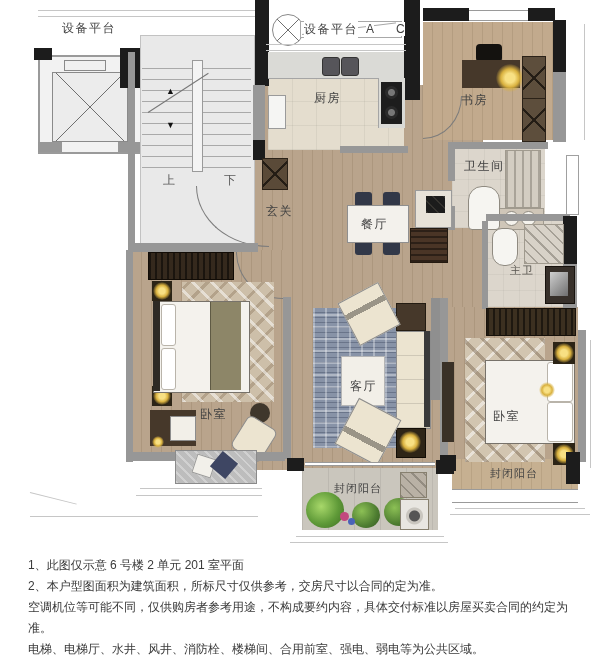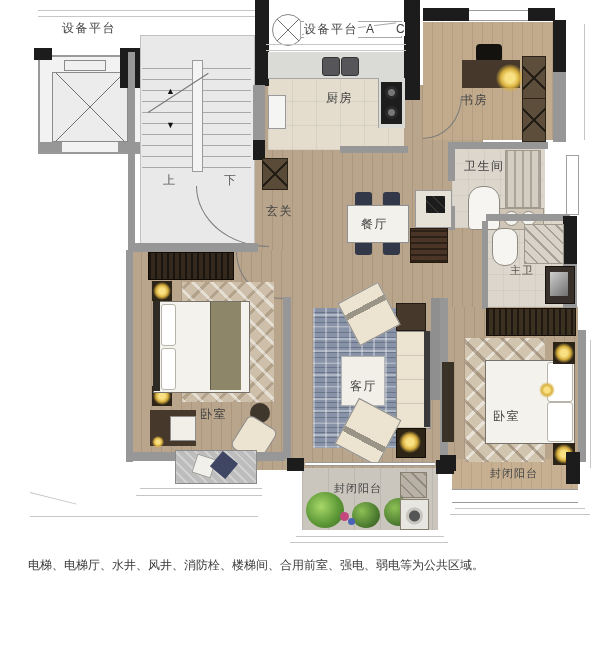--- a/index.html
+++ b/index.html
@@ -102,21 +102,21 @@
   <div class="a ln" style="left:266px;top:50px;width:140px;height:1px;"></div>
 
   <div class="a" style="left:268px;top:52px;width:136px;height:26px;background:#dadad6;border-bottom:1px solid #a5a5a5;"></div>
   <div class="a" style="left:322px;top:57px;width:16px;height:17px;background:#56555a;border-radius:3px;border:1px solid #333;"></div>
   <div class="a" style="left:341px;top:57px;width:16px;height:17px;background:#56555a;border-radius:3px;border:1px solid #333;"></div>
   <div class="a" style="left:378px;top:78px;width:26px;height:50px;background:#dadad6;border-left:1px solid #a5a5a5;"></div>
   <div class="a" style="left:381px;top:82px;width:21px;height:42px;background:#1d1d1d;"></div>
   <div class="a" style="left:385px;top:86px;width:13px;height:13px;border-radius:50%;background:radial-gradient(circle,#777 0 3px,#2a2a2a 4px);"></div>
   <div class="a" style="left:385px;top:106px;width:13px;height:13px;border-radius:50%;background:radial-gradient(circle,#777 0 3px,#2a2a2a 4px);"></div>
   <div class="a" style="left:268px;top:95px;width:16px;height:32px;background:#f5f5f3;border:1px solid #9a9a9a;"></div>
-  <span class="lbl" style="left:326px;top:90px;">厨房</span>
+  <span class="lbl" style="left:314px;top:90px;">厨房</span>
   <div class="a wg" style="left:340px;top:146px;width:68px;height:7px;"></div>
 
   <div class="a wb" style="left:423px;top:8px;width:46px;height:13px;"></div>
   <div class="a" style="left:469px;top:10px;width:59px;height:9px;background:#fff;border-top:1px solid #9a9a9a;border-bottom:1px solid #9a9a9a;"></div>
   <div class="a wb" style="left:528px;top:8px;width:27px;height:13px;"></div>
   <div class="a wb" style="left:553px;top:20px;width:13px;height:52px;"></div>
   <div class="a wg" style="left:553px;top:72px;width:13px;height:70px;"></div>
   <div class="a" style="left:476px;top:44px;width:26px;height:18px;background:#14120f;border-radius:4px;"></div>
   <div class="a dkwood" style="left:462px;top:60px;width:58px;height:28px;"></div>
   <div class="a glow" style="left:496px;top:64px;width:28px;height:28px;"></div>
@@ -233,16 +233,19 @@
   <div class="a plant" style="left:352px;top:502px;width:28px;height:26px;"></div>
   <div class="a plant" style="left:384px;top:498px;width:30px;height:28px;"></div>
   <div class="a" style="left:340px;top:512px;width:9px;height:9px;border-radius:50%;background:#c2487e;"></div>
   <div class="a" style="left:348px;top:518px;width:7px;height:7px;border-radius:50%;background:#4a63b8;"></div>
   <div class="a hatch" style="left:400px;top:472px;width:25px;height:24px;background-color:#b9b1a5;border:1px solid #87806f;"></div>
   <div class="a" style="left:400px;top:499px;width:27px;height:29px;border:1px solid #87806f;background:radial-gradient(circle at 50% 55%,#555 0 5px,#c9c6bf 6px 8px,#e8e6e1 9px);"></div>
   <div class="a ln" style="left:296px;top:536px;width:148px;height:1px;"></div>
   <div class="a ln" style="left:290px;top:542px;width:158px;height:1px;"></div>
 
   <div class="notes">
+    <p>1、此图仅示意 6 号楼 2 单元 201 室平面</p>
+    <p>2、本户型图面积为建筑面积，所标尺寸仅供参考，交房尺寸以合同的定为准。</p>
+    <p>空调机位等可能不同，仅供购房者参考用途，不构成要约内容，具体交付标准以房屋买卖合同的约定为准。</p>
     <p>电梯、电梯厅、水井、风井、消防栓、楼梯间、合用前室、强电、弱电等为公共区域。</p>
   </div>
 
 </div>
 
 </body></html>

